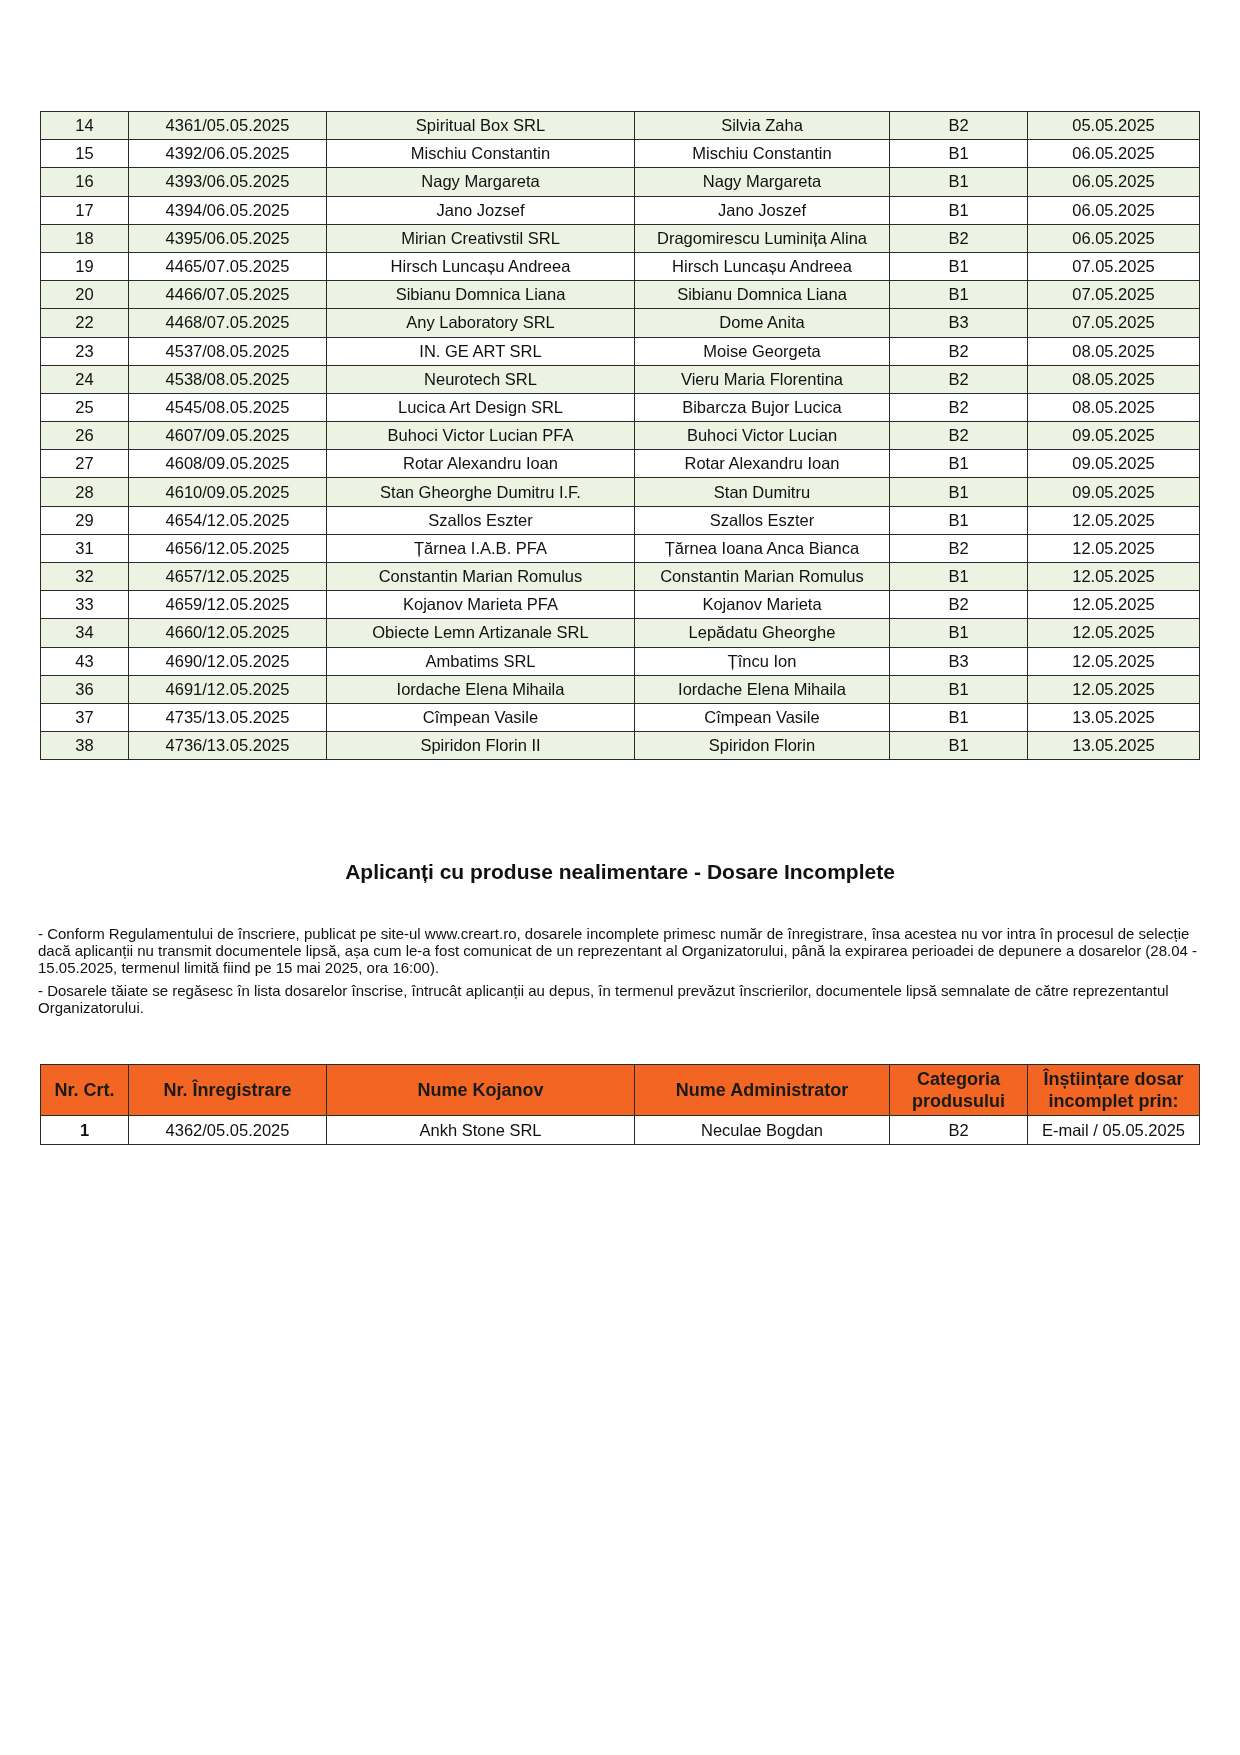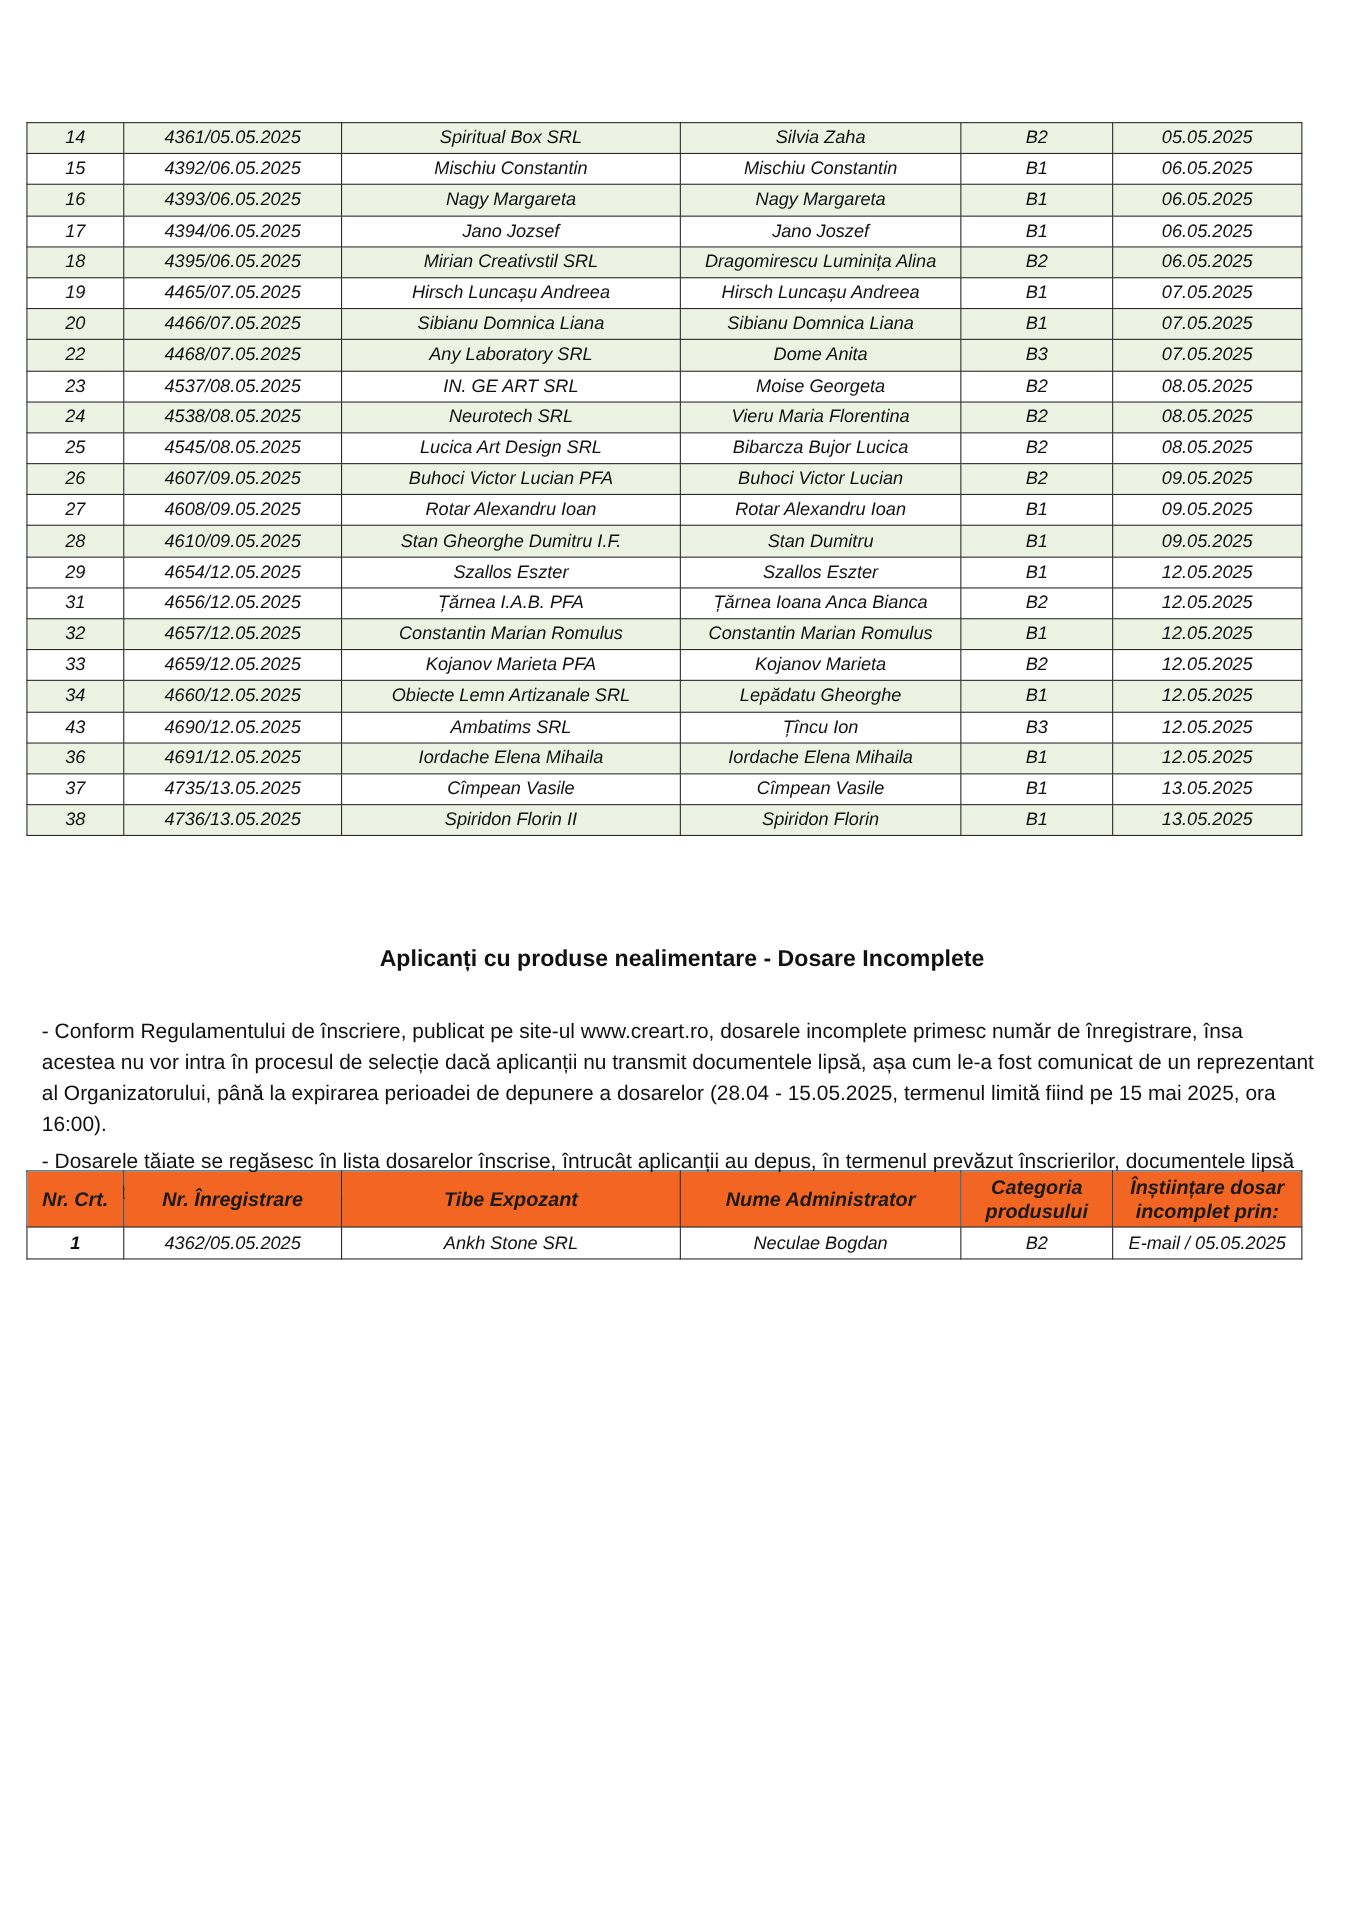--- a/index.html
+++ b/index.html
@@ -1,43 +1,42 @@
 <!DOCTYPE html>
 <html><head>
   <meta charset="utf-8">
   <style>
     html, body { margin: 0; padding: 0; background: #ffffff; }
     body {
       width: 1240px; height: 1755px; position: relative; overflow: hidden;
       font-family: "Liberation Sans", sans-serif; color: #111111;
     }
     table.grid {
-      position: absolute; left: 24px; width: 1159px;
+      position: absolute; left: 40px; width: 1159px;
       border-collapse: collapse; table-layout: fixed;
       font-family: "Liberation Sans", sans-serif;
-      font-style: italic;
     }
     table.grid td, table.grid th {
       border: 1.5px solid #2a2a2a; text-align: center; padding: 0 4px;
       white-space: nowrap; overflow: hidden;
     }
     #main-table { top: 111px; }
     #main-table td { height: 27.2px; font-size: 16.5px; line-height: 27px; }
     #main-table tr.alt td { background: #ecf3e2; }
     #main-table tr.plain td { background: #ffffff; }
     col.c1 { width: 88px; } col.c2 { width: 198px; } col.c3 { width: 308px; }
     col.c4 { width: 255px; } col.c5 { width: 138px; } col.c6 { width: 172px; }
 
     .section-title {
       position: absolute; top: 860px; left: 0; width: 1240px; text-align: center;
       font-size: 21px; font-weight: bold; font-family: "Liberation Sans", sans-serif;
     }
     .notes {
       position: absolute; left: 38px; width: 1160px; top: 925px;
-      font-size: 19px; line-height: 28px; font-family: "Liberation Sans", sans-serif;
+      font-size: 15px; line-height: 17px; font-family: "Liberation Sans", sans-serif;
     }
     .notes p { margin: 0 0 6px 0; }
 
     #incomplete-table { top: 1064px; }
     #incomplete-table th {
       background: #f26522; font-weight: bold; font-size: 18px; line-height: 22px;
       height: 50px; color: #1a1a1a; white-space: normal;
     }
     #incomplete-table td { background: #ffffff; font-size: 16.5px; height: 28px; line-height: 28px; }
     #incomplete-table td.bold { font-weight: bold; }
@@ -255,21 +254,21 @@
       <col class="c2">
       <col class="c3">
       <col class="c4">
       <col class="c5">
       <col class="c6">
     </colgroup>
   <thead>
     <tr>
       <th>Nr. Crt.</th>
       <th>Nr. Înregistrare</th>
-      <th>Tibe Expozant</th>
+      <th>Nume Kojanov</th>
       <th>Nume Administrator</th>
       <th>Categoria produsului</th>
       <th>Înștiințare dosar incomplet prin:</th>
     </tr>
   </thead>
   <tbody>
     <tr>
       <td class="bold">1</td>
       <td>4362/05.05.2025</td>
       <td>Ankh Stone SRL</td>

